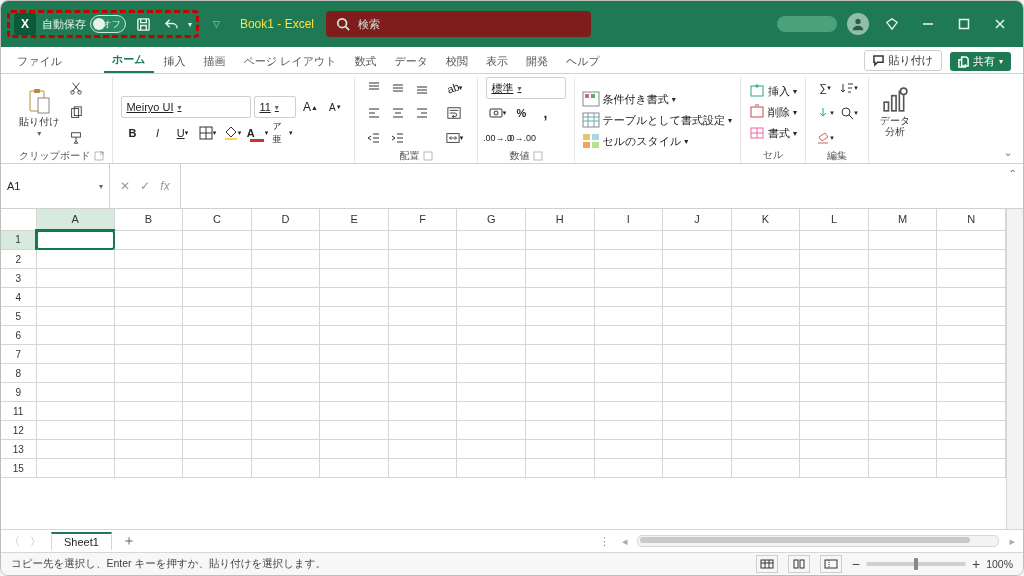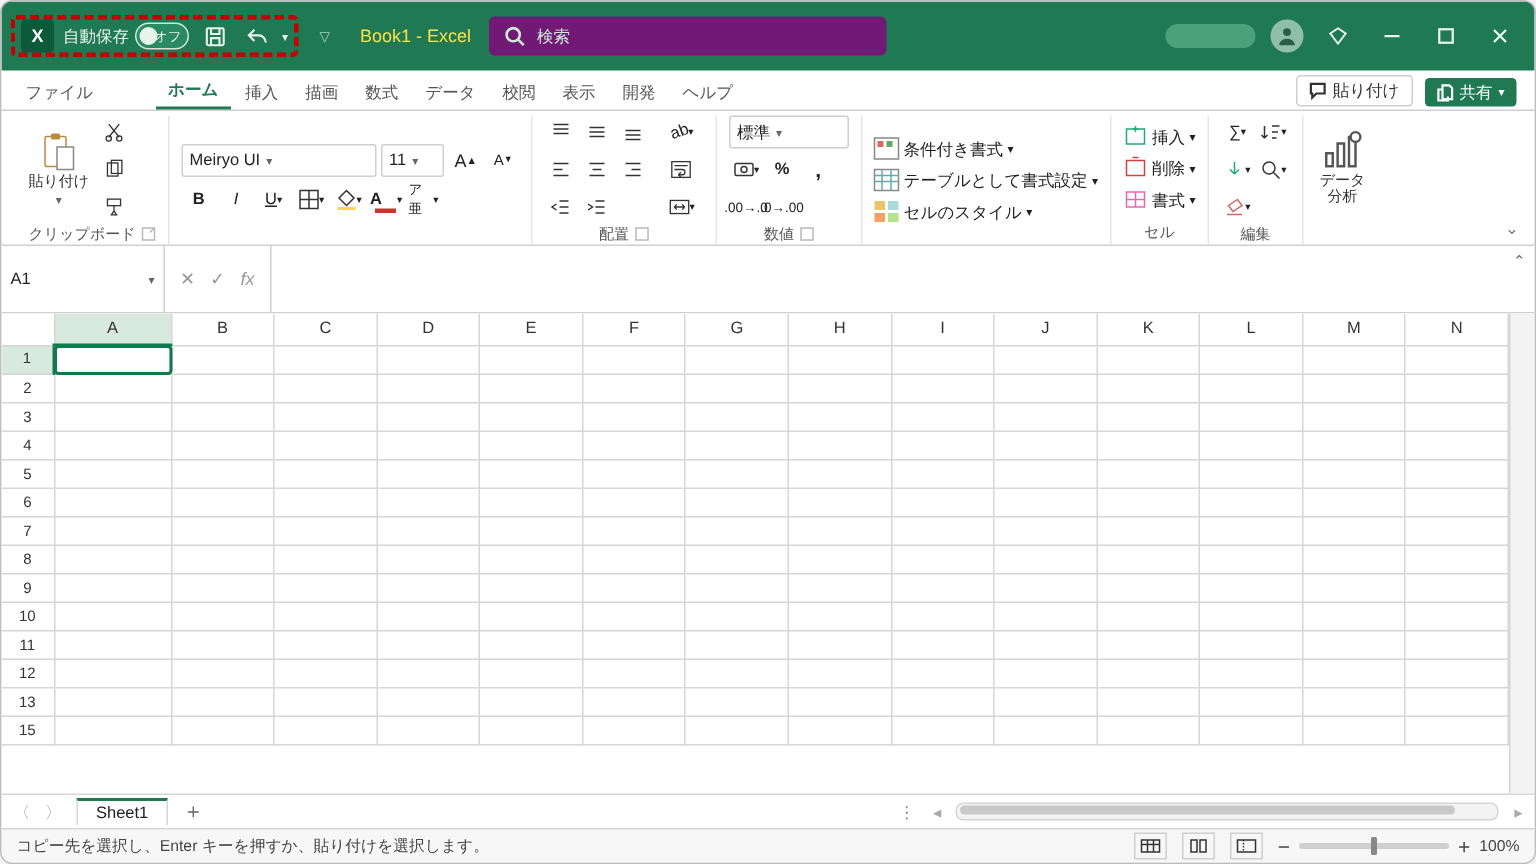--- a/index.html
+++ b/index.html
@@ -26,21 +26,21 @@
   .qat.hl{border:3px dashed var(--hl);padding:0 4px;}
   .qat .xl-logo{width:22px;height:22px;display:flex;align-items:center;justify-content:center;background:#0c5a39;border-radius:3px;font-weight:bold;color:#fff;font-size:12px;}
   .qat .autosave{display:flex;align-items:center;gap:4px;font-size:11px;}
   .toggle{width:34px;height:16px;border-radius:10px;border:1px solid #cfe8da;display:flex;align-items:center;position:relative;background:#2a8a62;font-size:9px;color:#e6f4ec;}
   .toggle .knob{width:12px;height:12px;border-radius:50%;background:#e6f4ec;margin-left:2px;}
   .toggle .lbl{position:absolute;right:4px;}
   .qat .qbtn{width:22px;height:22px;display:flex;align-items:center;justify-content:center;border-radius:3px;color:#e6f4ec;cursor:default;}
   .qat .qbtn svg{width:15px;height:15px;stroke:#e6f4ec;fill:none;stroke-width:1.5;}
   .tbar-center{flex:1;display:flex;align-items:center;justify-content:flex-start;gap:12px;padding-left:10px;}
   .title-text{color:#fde047;font-size:12px;}
-  .search{display:flex;align-items:center;background:#701a75;border-radius:4px;height:26px;width:245px;padding:0 10px;gap:8px;color:#cfe8da;}
+  .search{display:flex;align-items:center;background:#7f1d1d;border-radius:4px;height:26px;width:245px;padding:0 10px;gap:8px;color:#cfe8da;}
   .search svg{width:14px;height:14px;stroke:#cfe8da;fill:none;stroke-width:2;}
   .tbar-right{display:flex;align-items:center;gap:10px;padding-right:4px;}
   .tbar-right .pill{width:60px;height:16px;background:#4aa17a;border-radius:8px;}
   .avatar{width:22px;height:22px;border-radius:50%;background:#8fbfa8;display:flex;align-items:center;justify-content:center;}
   .avatar svg{width:14px;height:14px;fill:#2d5d49;}
   .tbar-right .win{width:26px;height:26px;display:flex;align-items:center;justify-content:center;color:#e6f4ec;}
   .tbar-right .win svg{width:12px;height:12px;stroke:#e6f4ec;fill:none;stroke-width:1.5;}
 
   
   .tabs{height:26px;background:#fff;border-bottom:1px solid var(--ribbon-border);display:flex;align-items:flex-end;padding:0 8px;gap:2px;}
@@ -58,21 +58,21 @@
   .group .body{flex:1;display:flex;align-items:center;gap:6px;}
   .group .label{height:16px;font-size:10px;color:var(--muted);text-align:center;display:flex;align-items:center;justify-content:center;gap:4px;}
   .group .label .launch{width:10px;height:10px;opacity:.6;}
   .rbtn{display:flex;flex-direction:column;align-items:center;justify-content:center;gap:2px;min-width:36px;}
   .rbtn .ic{width:26px;height:26px;display:flex;align-items:center;justify-content:center;}
   .rbtn .txt{font-size:10px;color:#333;text-align:center;line-height:1.1;}
   .vstack{display:flex;flex-direction:column;gap:3px;}
   .hstack{display:flex;gap:3px;align-items:center;}
   .mini{width:20px;height:20px;display:flex;align-items:center;justify-content:center;border:1px solid transparent;border-radius:2px;}
   .mini svg{width:14px;height:14px;}
-  .sel{border:1px solid #cfcfcf;border-radius:2px;height:20px;display:flex;align-items:center;padding:0 4px;font-size:11px;background:#fff;gap:4px;}
+  .sel{border:1px solid #cfcfcf;border-radius:2px;height:20px;display:flex;align-items:center;padding:0 4px;font-size:11px;background:#fff;gap:4px;text-decoration:underline;}
   .sel .dd{font-size:8px;color:#666;}
   .small-row{display:flex;gap:2px;}
   .txt-sm{font-size:11px;}
   .collapse{position:absolute;right:8px;bottom:4px;width:14px;height:14px;display:flex;align-items:center;justify-content:center;opacity:.6;}
 
   
   .fbar{height:44px;border-bottom:1px solid var(--ribbon-border);display:flex;align-items:stretch;background:#fff;}
   .namebox{width:96px;border-right:1px solid var(--ribbon-border);display:flex;align-items:center;padding:0 6px;justify-content:space-between;font-size:11px;}
   .fbtns{display:flex;align-items:center;gap:2px;padding:0 6px;border-right:1px solid var(--ribbon-border);color:#999;}
   .fbtns span{width:18px;text-align:center;font-size:12px;}
@@ -187,20 +187,21 @@
           </svg>
         </div>
     </div>
   </div>
 
   <div class="tabs">
     <div class="tab">ファイル</div>
     <div class="tab active">ホーム</div>
     <div class="tab">挿入</div>
     <div class="tab">描画</div>
+    <div class="tab">ページ レイアウト</div>
     <div class="tab">数式</div>
     <div class="tab">データ</div>
     <div class="tab">校閲</div>
     <div class="tab">表示</div>
     <div class="tab">開発</div>
     <div class="tab">ヘルプ</div>
     <div class="spacer"></div>
     <div class="btn-outline">
       <svg viewBox="0 0 12 12">
           <path d="M1 1h10v7H5l-3 3V8H1z"></path>
@@ -746,37 +747,20 @@
               <td class=""></td>
               <td class=""></td>
               <td class=""></td>
               <td class=""></td>
               <td class=""></td>
               <td class=""></td>
               <td class=""></td>
               <td class=""></td>
             </tr>
             <tr>
-              <th class="">10</th>
-              <td class=""></td>
-              <td class=""></td>
-              <td class=""></td>
-              <td class=""></td>
-              <td class=""></td>
-              <td class=""></td>
-              <td class=""></td>
-              <td class=""></td>
-              <td class=""></td>
-              <td class=""></td>
-              <td class=""></td>
-              <td class=""></td>
-              <td class=""></td>
-              <td class=""></td>
-            </tr>
-            <tr>
               <th class="">11</th>
               <td class=""></td>
               <td class=""></td>
               <td class=""></td>
               <td class=""></td>
               <td class=""></td>
               <td class=""></td>
               <td class=""></td>
               <td class=""></td>
               <td class=""></td>

